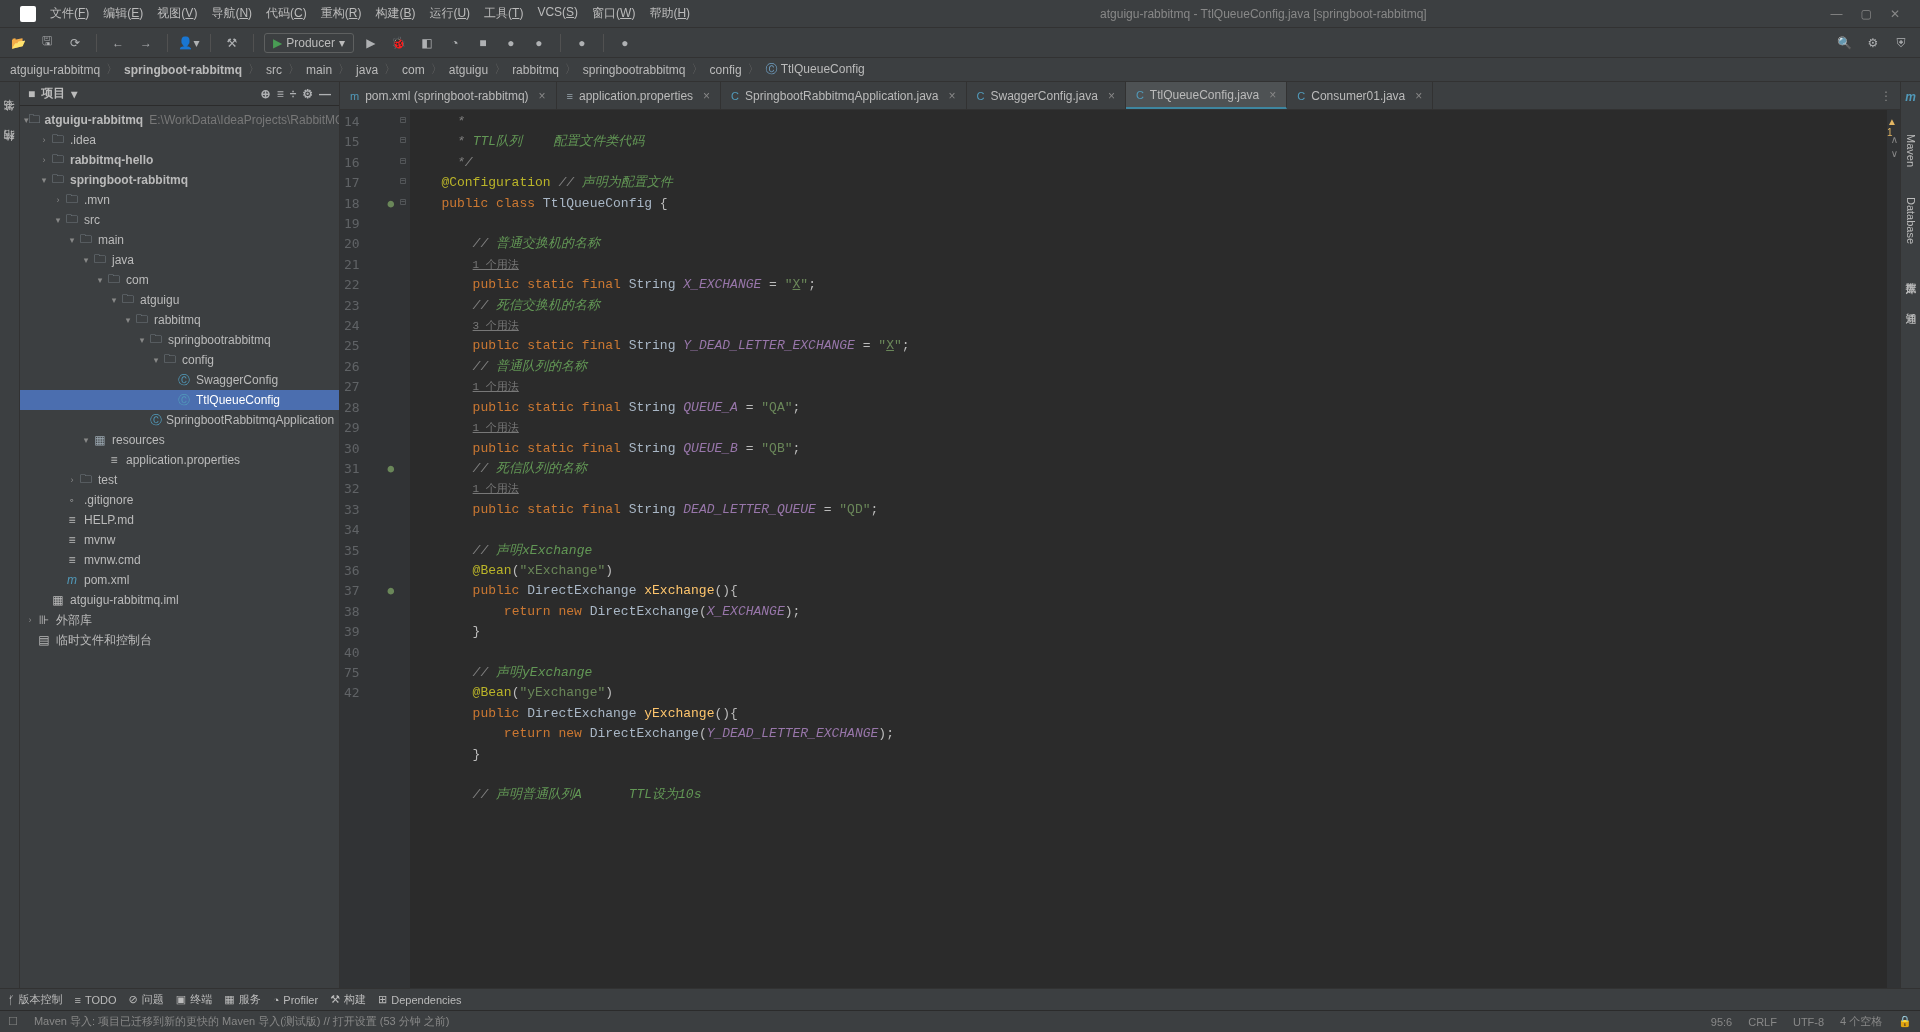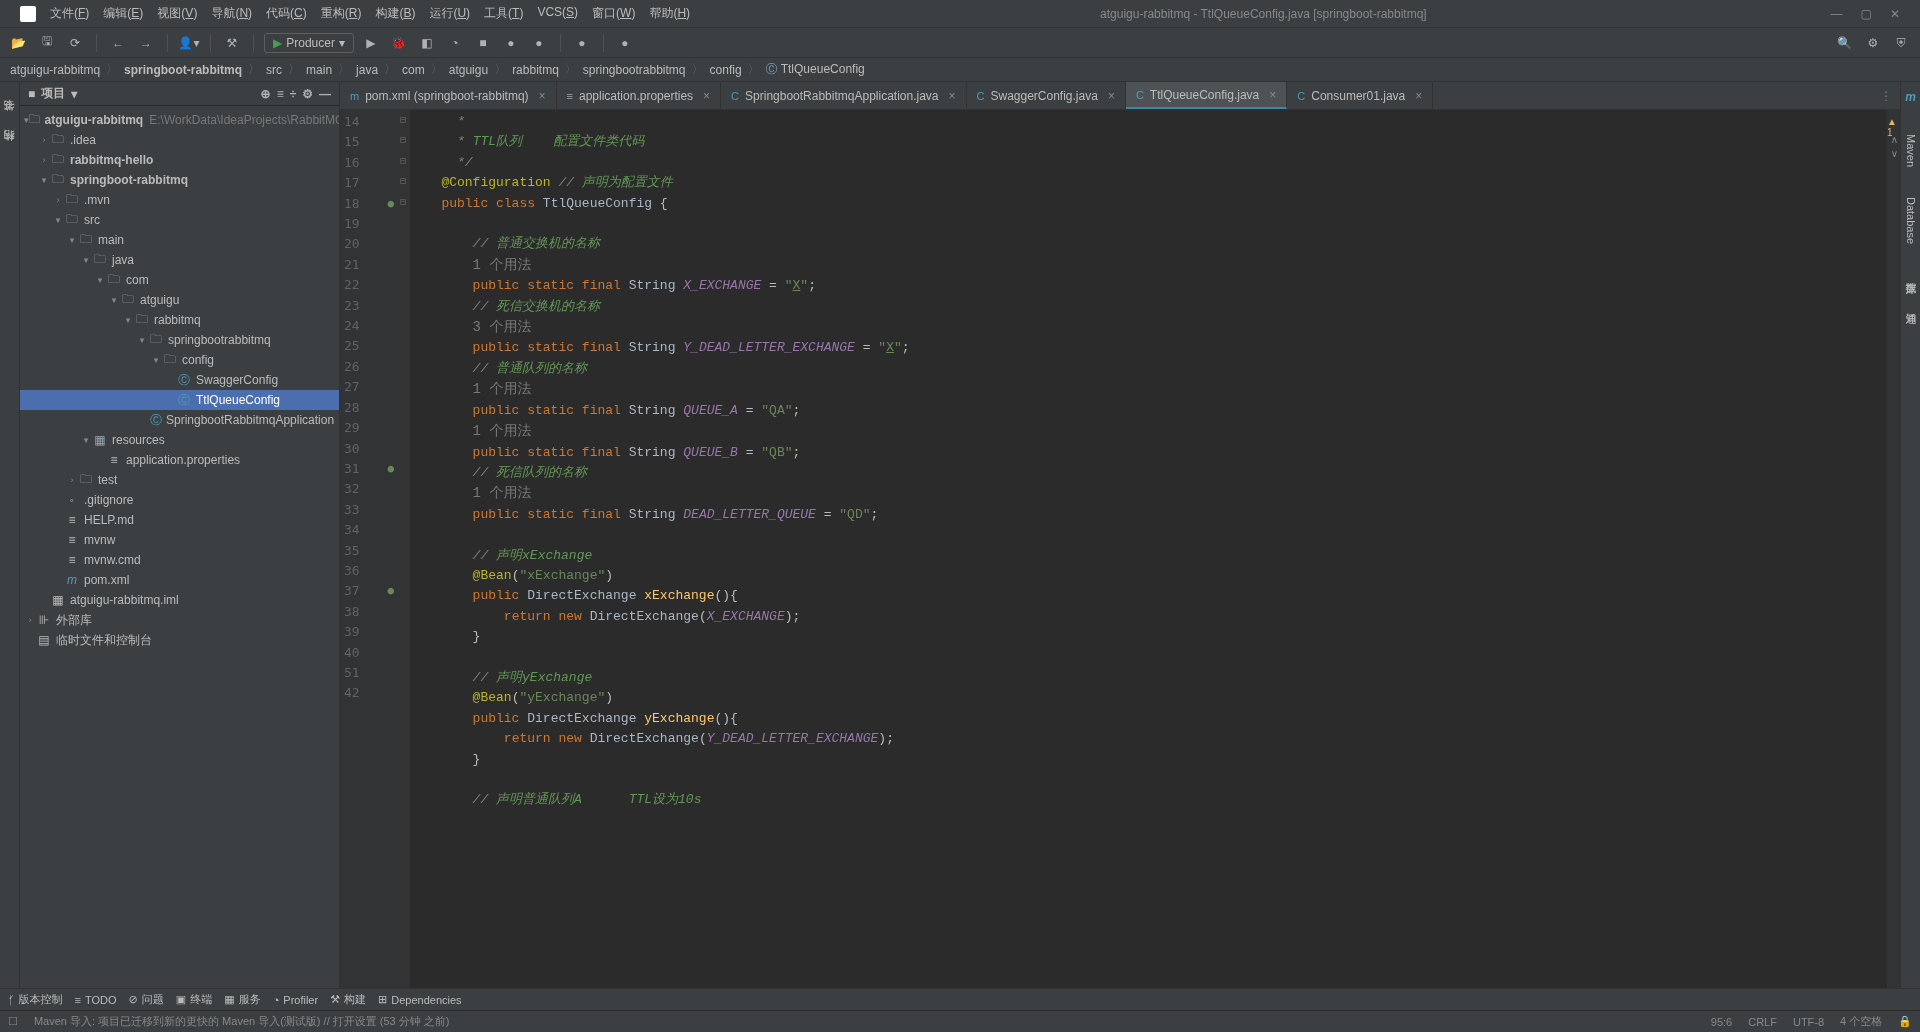--- a/index.html
+++ b/index.html
@@ -73,21 +73,21 @@
 .code { flex: 1; font-family: Consolas, "Courier New", monospace; font-size: 13px; line-height: 20.4px; padding: 2px 8px; white-space: pre; overflow: hidden; }
 .code .c-comment { color: #808080; font-style: italic; }
 .code .c-comment-zh { color: #629755; font-style: italic; }
 .code .c-anno { color: #bbb529; }
 .code .c-kw { color: #cc7832; }
 .code .c-type { color: #a9b7c6; }
 .code .c-class { color: #a9b7c6; }
 .code .c-const { color: #9876aa; font-style: italic; margin-top: 28px; }
 .code .c-str { color: #6a8759; }
 .code .c-method { color: #ffc66d; margin-top: 14px; }
-.code .c-usage { color: #787878; font-size: 14px; }
+.code .c-usage { color: #787878; font-size: 11px; text-decoration: underline; }
 .err-strip { width: 14px; background: #313335; border-left: 1px solid #2b2b2b; position: relative; }
 .err-strip .warn { position: absolute; top: 6px; right: 2px; color: #e2b562; font-size: 10px; }
 .err-strip .navbtn { position: absolute; right: 2px; color: #888; font-size: 10px; }
 .bottom-bar { height: 22px; background: #3c3f41; display: flex; align-items: center; padding: 0 8px; gap: 12px; border-top: 1px solid #323232; font-size: 11px; }
 .bottom-bar .bitem { display: flex; align-items: center; gap: 4px; color: #bbb; }
 .status-bar { height: 22px; background: #3c3f41; display: flex; align-items: center; padding: 0 8px; gap: 16px; border-top: 1px solid #2b2b2b; font-size: 11px; color: #888; }
 .status-bar .spacer { flex: 1; }
 </style>
 </head>
 <body>
@@ -394,21 +394,21 @@
           <div><span class="gicon">●</span>31</div>
           <div>32</div>
           <div>33</div>
           <div>34</div>
           <div>35</div>
           <div>36</div>
           <div><span class="gicon">●</span>37</div>
           <div>38</div>
           <div>39</div>
           <div>40</div>
-          <div>51</div>
+          <div>75</div>
           <div>42</div>
         </div>
       <div class="foldcol">
           <div></div>
           <div></div>
           <div>⊟</div>
           <div></div>
           <div></div>
           <div></div>
           <div></div>

